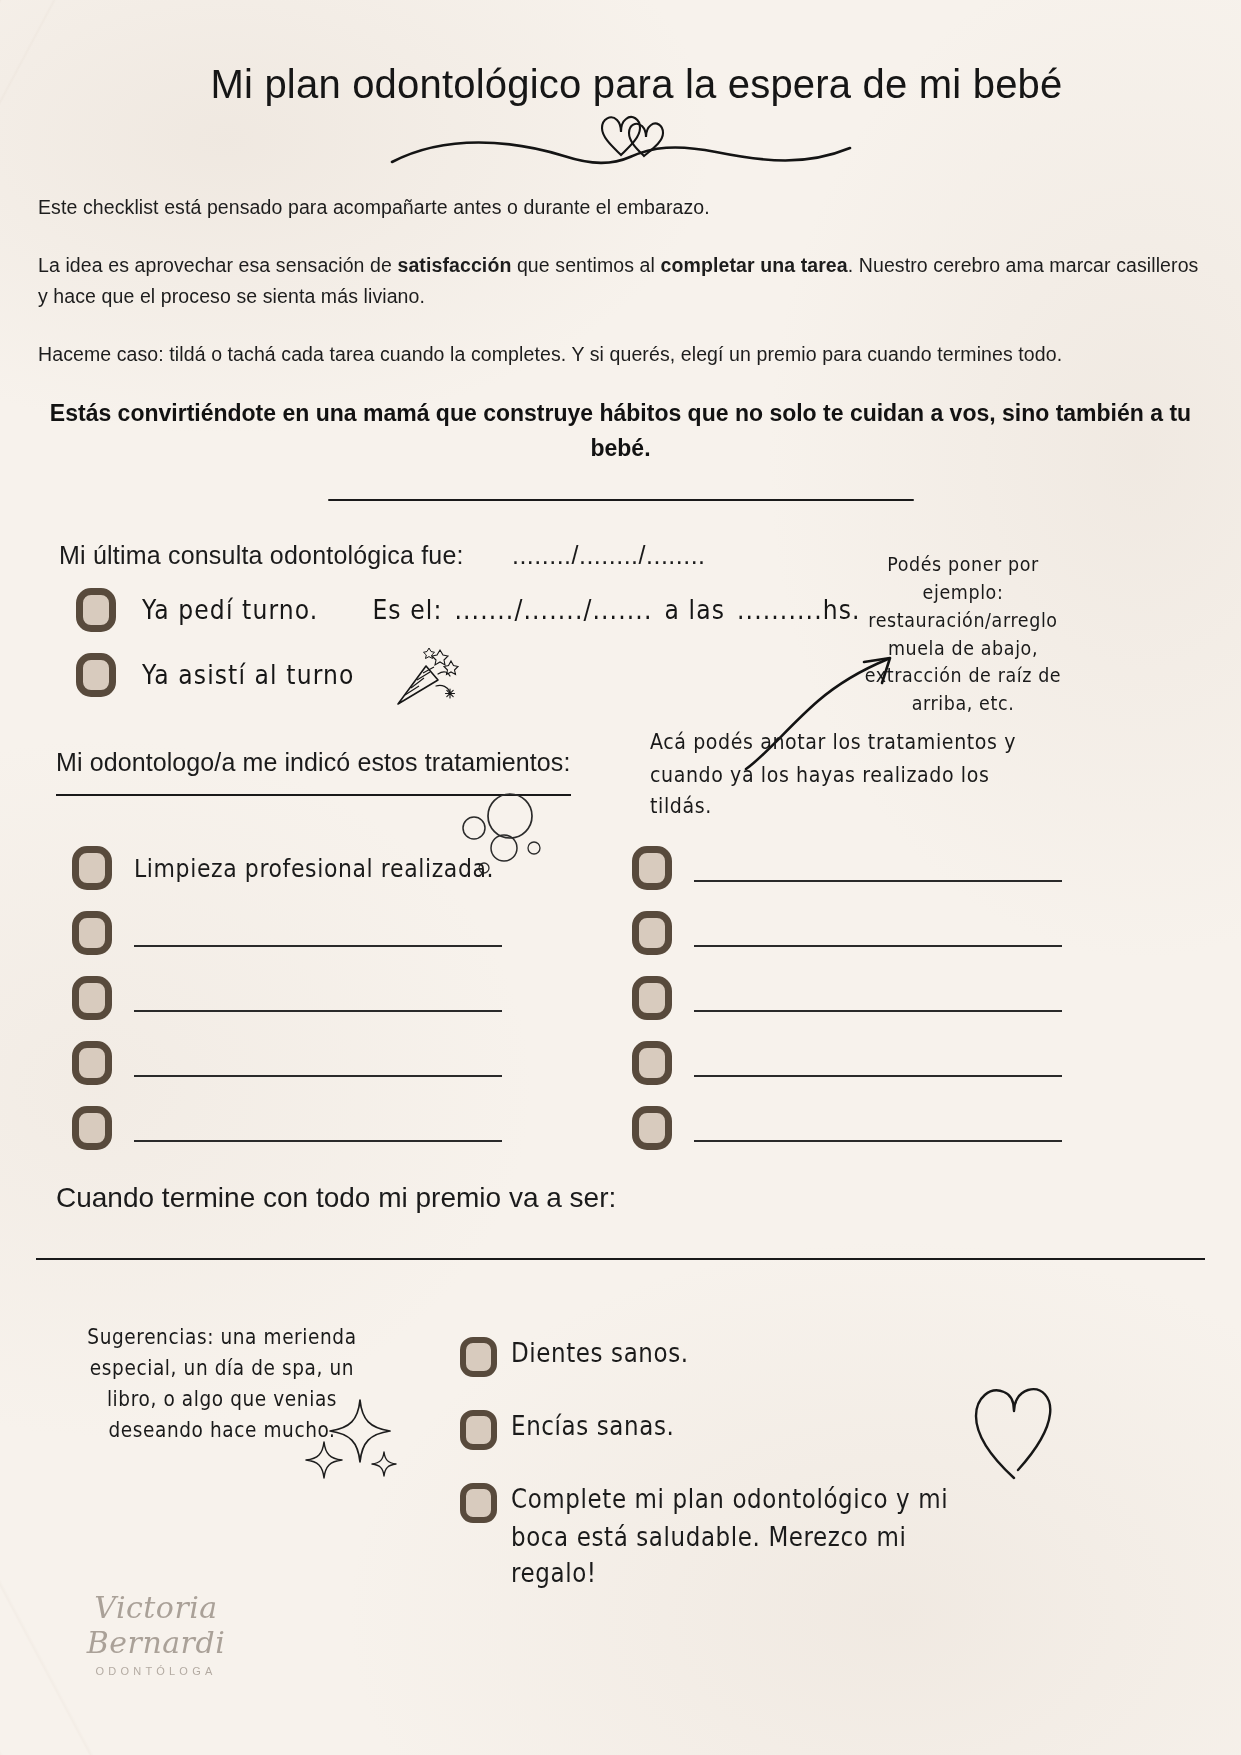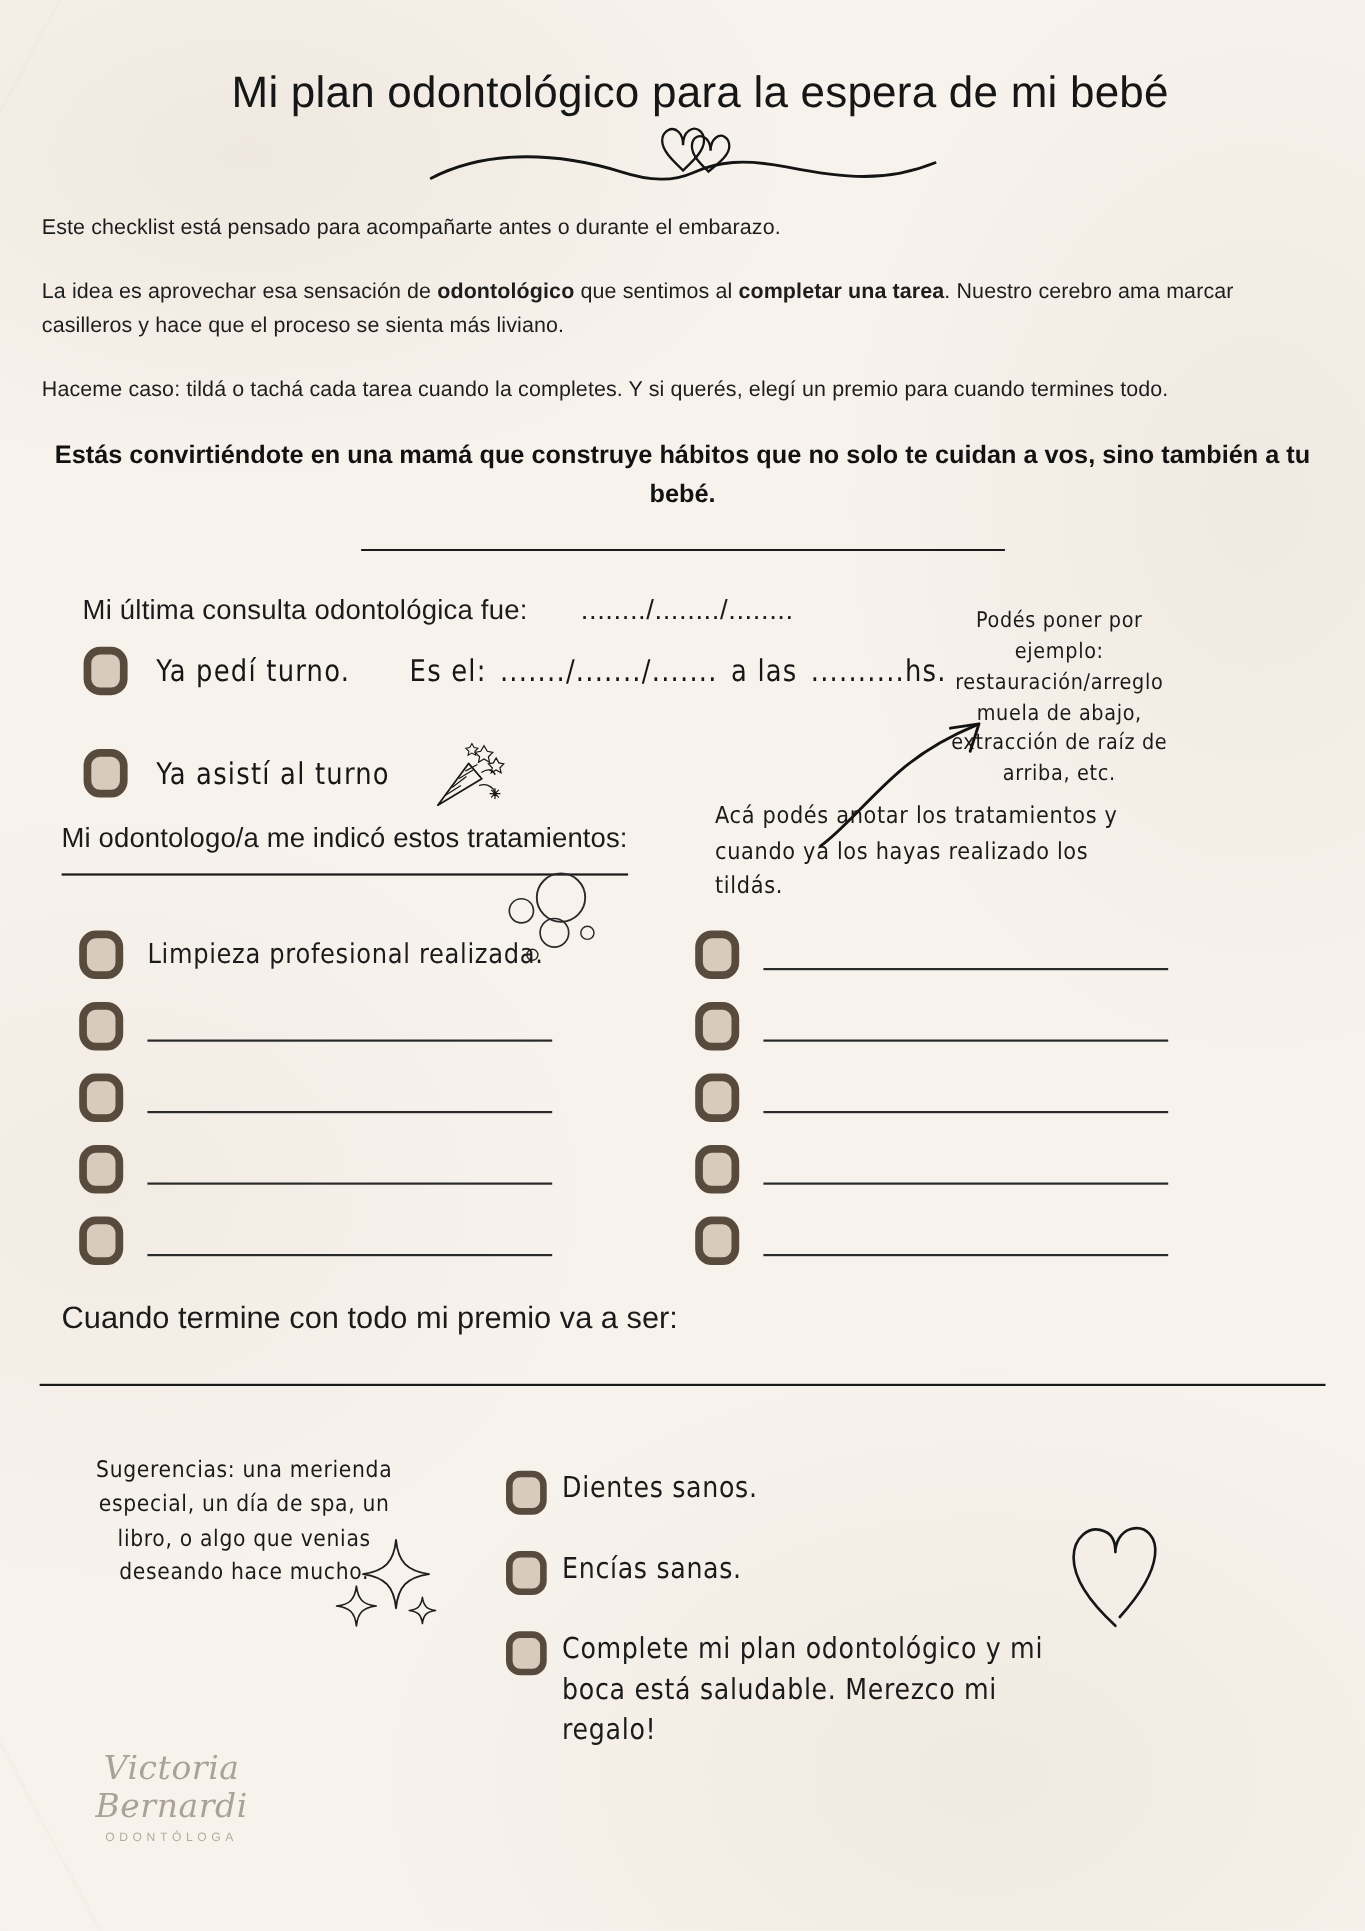--- a/index.html
+++ b/index.html
@@ -84,21 +84,21 @@
   .hand {
     font-family: "DejaVu Sans", sans-serif;
     font-weight: 400;
     letter-spacing: 1.1px;
     transform: scaleY(1.16);
     transform-origin: left center;
     color: #161616;
   }
 
   .section-q {
-    margin: 40px 0 0 75px;
+    margin: 40px 0 0 59px;
     font-size: 25px;
     font-weight: 300;
     letter-spacing: 0.2px;
   }
   .section-q .dots { letter-spacing: 0.5px; }
 
   .subheading {
     margin: 0 0 12px 56px;
     font-size: 25px;
     font-weight: 300;
@@ -134,21 +134,21 @@
     font-size: 23.5px;
   }
 
   
   .appt-block {
     position: absolute;
     left: 76px;
     top: 588px;
     display: flex;
     flex-direction: column;
-    gap: 36px;
+    gap: 8px;
   }
 
   .popper {
     margin-left: 12px;
   }
 
   
   .annot {
     position: absolute;
     font-family: "DejaVu Sans", sans-serif;
@@ -297,21 +297,21 @@
   <div class="title">Mi plan odontológico para la espera de mi bebé</div>
 
   <svg class="flourish" width="470" height="62" viewBox="0 0 470 62">
     <path d="M235 47 C228 40 216 30 216 20 C216 11 225 6 231 12 C234 15 235 20 235 24 C235 20 236 14 240 11 C246 6 254 11 254 20 C254 30 242 40 235 47 Z" fill="none" stroke="#141414" stroke-width="2.1" stroke-linecap="round"></path>
     <path d="M258 48 C252 42 243 34 243 25 C243 17 250 13 256 18 C259 21 260 25 260 29 C260 25 261 20 265 17 C270 13 277 17 277 25 C277 34 265 42 258 48 Z" fill="none" stroke="#141414" stroke-width="2.1" stroke-linecap="round"></path>
     <path d="M6 54 C60 26 126 32 178 48 C206 57 226 57 244 49 C266 39 290 36 330 44 C380 54 420 58 464 40" fill="none" stroke="#141414" stroke-width="2.6" stroke-linecap="round"></path>
   </svg>
 
   <div class="intro">
     <p>Este checklist está pensado para acompañarte antes o durante el embarazo.</p>
-    <p><span>La idea es aprovechar esa sensación de </span><b>odontológico</b><span> que sentimos al </span><b>completar una tarea</b><span>. Nuestro cerebro ama marcar casilleros y hace que el proceso se sienta más liviano.</span></p>
+    <p><span>La idea es aprovechar esa sensación de </span><b>satisfacción</b><span> que sentimos al </span><b>completar una tarea</b><span>. Nuestro cerebro ama marcar casilleros y hace que el proceso se sienta más liviano.</span></p>
     <p>Haceme caso: tildá o tachá cada tarea cuando la completes. Y si querés, elegí un premio para cuando termines todo.</p>
   </div>
 
   <div class="highlight-line">Estás convirtiéndote en una mamá que construye hábitos que no solo te cuidan a vos, sino también a tu bebé.</div>
 
   <div class="divider-short"></div>
 
   <div class="section-q">
     <span>Mi última consulta  odontológica fue:</span>
     <span style="display:inline-block;width:34px"></span>

